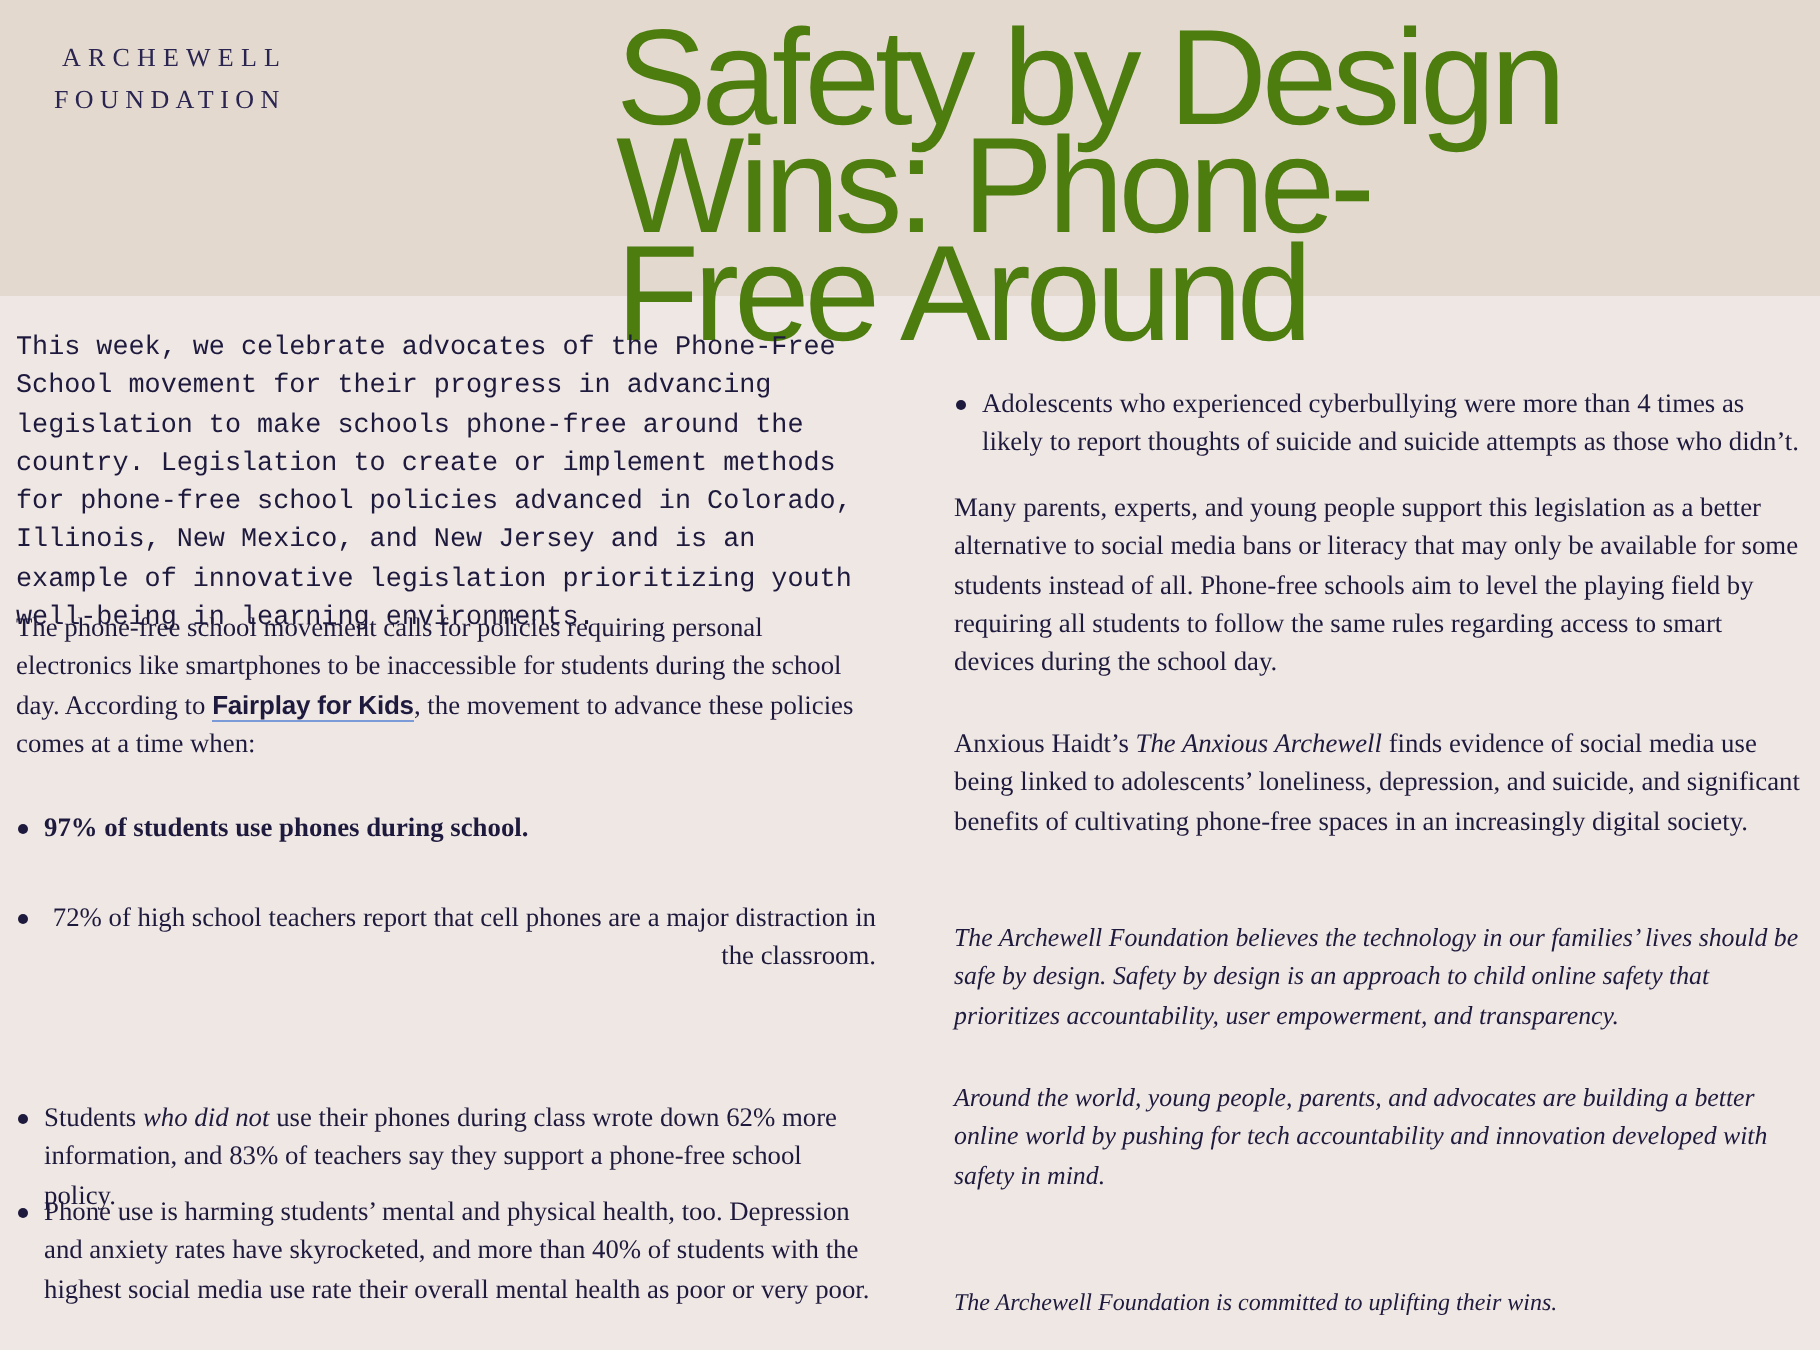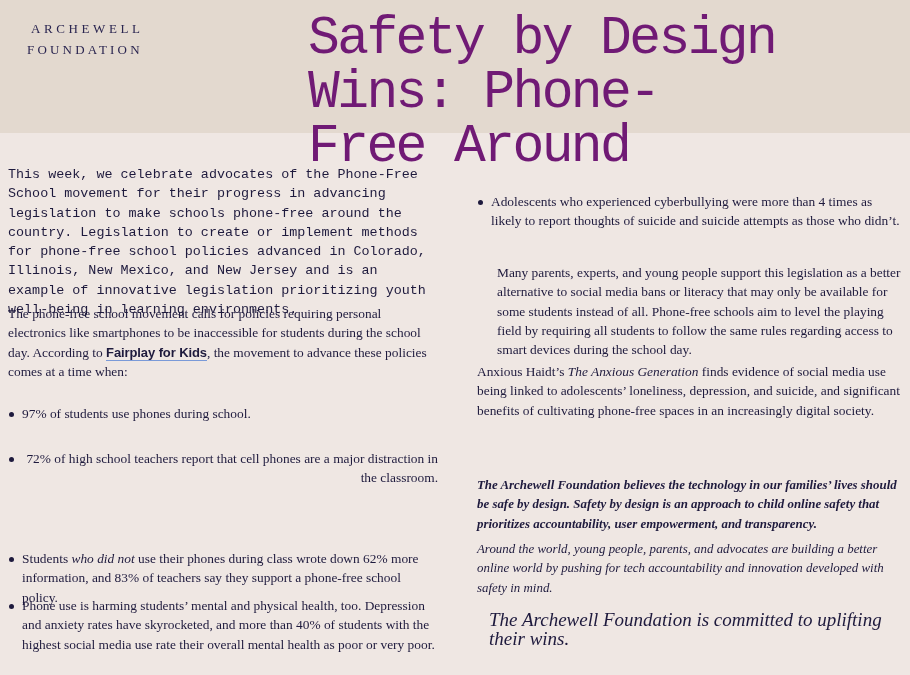--- a/index.html
+++ b/index.html
@@ -4,38 +4,38 @@
 <style>
   html, body { margin: 0; padding: 0; }
   body {
     width: 910px; height: 675px; overflow: hidden;
     background: #efe7e3;
     color: #1e1a3d;
     font-family: "Liberation Serif", "DejaVu Serif", serif;
   }
   .header {
     position: relative;
-    height: 133px;
+    height: 148px;
     background: #e3d9cf;
   }
   .logo {
     position: absolute; left: 27px; top: 18px;
     color: #2a2550;
     font-family: "Liberation Serif", serif;
     font-size: 13px; letter-spacing: 3.2px; line-height: 21px;
   }
   .logo .l1 { padding-left: 4px; letter-spacing: 3.6px; }
   .title {
     position: absolute; left: 308px; top: 12px;
     margin: 0;
-    font-family: Liberation Mono, monospace;
+    font-family: Liberation Sans, sans-serif;
     font-weight: normal;
-    font-size: 53px; line-height: 54px;
+    font-size: 68px; line-height: 54px;
     letter-spacing: -2.6px;
-    color: #701a75;
+    color: #4d7c0f;
     width: 600px;
   }
   .col {
     position: absolute; top: 148px;
     font-size: 13.4px; line-height: 19.3px;
     color: #1e1a3d;
   }
   .col.left { left: 8px; width: 430px; }
   .col.right { left: 477px; width: 425px; }
   p { margin: 0; }
@@ -68,21 +68,21 @@
     <span>Free Around</span>
   </h1>
 </div>
 
 <div class="col left">
   <p class="p1">This week, we celebrate advocates of the Phone-Free School movement for their progress in advancing legislation to make schools phone-free around the country. Legislation to create or implement methods for phone-free school policies advanced in Colorado, Illinois, New Mexico, and New Jersey and is an example of innovative legislation prioritizing youth well-being in learning environments.</p>
   <p class="p2">
     <span>The phone-free school movement calls for policies requiring personal electronics like smartphones to be inaccessible for students during the school day. According to </span><a class="link">Fairplay for Kids</a><span>, the movement to advance these policies comes at a time when:</span>
   </p>
 
-  <div class="bullet" style="top:256px;">
+  <div class="bullet" style="top:256px;font-weight:bold;">
     <span class="dot"></span>
     <span>97% of students use phones during school.</span>
   </div>
   <div class="bullet" style="top:301px;text-align:right;">
     <span class="dot"></span>
     <span>72% of high school teachers report that cell phones are a major distraction in the classroom.</span>
   </div>
   <div class="bullet" style="top:365px;margin-top:36px;">
     <span class="dot"></span>
     <span>Students </span><span class="it">who did not</span><span> use their phones during class wrote down 62% more information, and 83% of teachers say they support a phone-free school policy.</span>
@@ -91,20 +91,20 @@
     <span class="dot"></span>
     <span>Phone use is harming students’ mental and physical health, too. Depression and anxiety rates have skyrocketed, and more than 40% of students with the highest social media use rate their overall mental health as poor or very poor.</span>
   </div>
 </div>
 
 <div class="col right">
   <div class="bullet" style="top:17px; left:0;margin-top:27px;">
     <span class="dot"></span>
     <span>Adolescents who experienced cyberbullying were more than 4 times as likely to report thoughts of suicide and suicide attempts as those who didn’t.</span>
   </div>
-  <p style="position:absolute; top:115px;margin-left:20px;">Many parents, experts, and young people support this legislation as a better alternative to social media bans or literacy that may only be available for some students instead of all. Phone-free schools aim to level the playing field by requiring all students to follow the same rules regarding access to smart devices during the school day.</p>
+  <p style="position:absolute; top:96px;">Many parents, experts, and young people support this legislation as a better alternative to social media bans or literacy that may only be available for some students instead of all. Phone-free schools aim to level the playing field by requiring all students to follow the same rules regarding access to smart devices during the school day.</p>
   <p style="position:absolute; top:214px;">
-    <span>Anxious Haidt’s </span><span class="it">The Anxious Generation</span><span> finds evidence of social media use being linked to adolescents’ loneliness, depression, and suicide, and significant benefits of cultivating phone-free spaces in an increasingly digital society.</span>
+    <span>Anxious Haidt’s </span><span class="it">The Anxious Archewell</span><span> finds evidence of social media use being linked to adolescents’ loneliness, depression, and suicide, and significant benefits of cultivating phone-free spaces in an increasingly digital society.</span>
   </p>
-  <p class="it" style="position:absolute; top:328px; font-size:12.9px;font-weight:bold;">The Archewell Foundation believes the technology in our families’ lives should be safe by design. Safety by design is an approach to child online safety that prioritizes accountability, user empowerment, and transparency.</p>
+  <p class="it" style="position:absolute; top:312px; font-size:12.9px;">The Archewell Foundation believes the technology in our families’ lives should be safe by design. Safety by design is an approach to child online safety that prioritizes accountability, user empowerment, and transparency.</p>
   <p class="it" style="position:absolute; top:392px; font-size:12.9px;font-style:italic;">Around the world, young people, parents, and advocates are building a better online world by pushing for tech accountability and innovation developed with safety in mind.</p>
-  <p class="it" style="position:absolute; top:462px; font-size:19px;margin-left:12px;">The Archewell Foundation is committed to uplifting their wins.</p>
+  <p class="it" style="position:absolute; top:494px; font-size:12px;">The Archewell Foundation is committed to uplifting their wins.</p>
 </div>
 
 </body></html>

